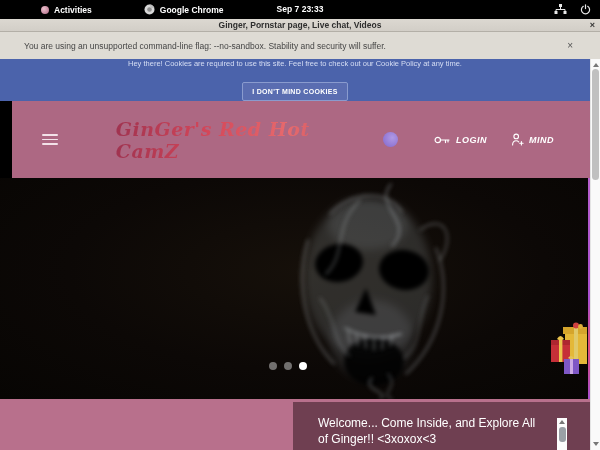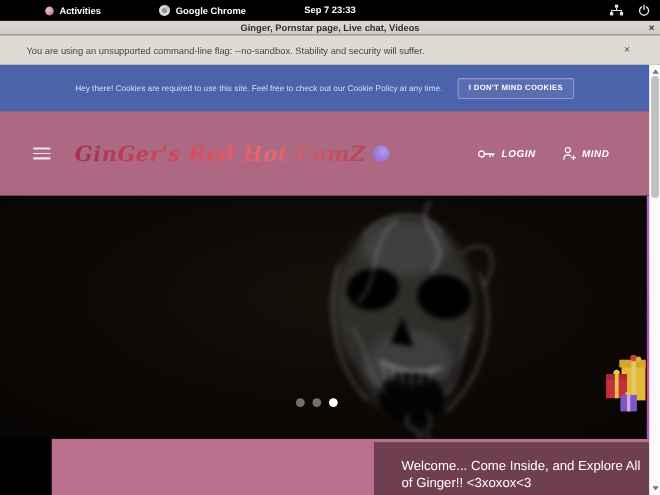--- a/index.html
+++ b/index.html
@@ -23,28 +23,28 @@
 
   
   .infobar{position:absolute;top:32px;left:0;right:0;height:27px;background:#dedbd4;
     display:flex;align-items:center;padding:0 24px;font-size:8.5px;color:#454545;}
   .infobar .bar-close{margin-left:auto;margin-right:3px;color:#555;font-size:10px;cursor:pointer;}
 
   
   .page{position:absolute;top:59px;left:0;right:0;bottom:0;}
 
   .cookiebar{position:absolute;top:0;left:0;right:10px;height:42px;background:var(--cookie-bar,#4b63ab);
-    display:flex;align-items:center;justify-content:center;gap:14px;}
+    display:flex;align-items:center;justify-content:center;gap:14px;flex-direction:column;}
   .cookie-msg{color:#d6def4;font-size:7.5px;}
   .cookie-btn{background:#5a6db1;border:1px solid #8why;border:1px solid #8a9bce;color:#fff;
     font-size:7px;font-weight:bold;font-family:"Liberation Sans",sans-serif;
     padding:5px 9px;border-radius:2px;letter-spacing:.3px;cursor:pointer;}
 
-  .site-header{position:absolute;top:42px;left:0;right:0;height:77px;background:var(--header,#ad6883);
-    display:flex;align-items:center;padding:0 0 0 30px;box-sizing:border-box;}
+  .site-header{position:absolute;top:42px;left:12px;right:0;height:77px;background:var(--header,#ad6883);
+    display:flex;align-items:center;padding:0 0 0 30px;box-sizing:border-box;gap:36px;}
   .hamburger{width:16px;height:11px;display:flex;flex-direction:column;justify-content:space-between;cursor:pointer;}
   .hamburger span{display:block;height:1.6px;background:#f3e2e9;border-radius:1px;}
   .logo{display:flex;align-items:center;margin-left:22px;cursor:pointer;}
   .logo-text{font-family:"DejaVu Serif",serif;font-style:italic;font-weight:bold;font-size:19px;letter-spacing:.5px;
     background:linear-gradient(90deg,#a03350,#d24558,#e76a6d,#b44457);
     -webkit-background-clip:text;background-clip:text;color:#c9455a;-webkit-text-fill-color:transparent;}
   .logo-moon{width:15px;height:15px;border-radius:50%;margin-left:7px;
     background:radial-gradient(circle at 62% 38%,#b0a2f6,#7a66d8);opacity:.85;}
   .header-nav{margin-left:auto;margin-right:46px;display:flex;align-items:center;gap:24px;}
   .nav-item{display:flex;align-items:center;gap:5px;color:#fff;font-size:9px;font-weight:bold;
@@ -55,21 +55,21 @@
     background:radial-gradient(ellipse at 52% 42%,#16100a 0%,#0c0806 55%,#070503 100%);}
   .hero::after{content:"";position:absolute;right:0;top:0;bottom:0;width:2px;
     background:linear-gradient(#b75fce,#a94fd0 55%,#e04c78 76%,#a94fd0);}
   .hero svg.skull{position:absolute;left:0;top:0;}
   .dots{position:absolute;left:269px;bottom:29px;display:flex;gap:7px;}
   .dot{width:8px;height:8px;border-radius:50%;background:rgba(255,255,255,.42);cursor:pointer;}
   .dot.active{background:#fff;}
   .gifts{position:absolute;right:3px;top:144px;}
 
   
-  .below{position:absolute;left:0;right:0;top:340px;height:51px;background:var(--page-pink,#b8708c);margin-left:47px;}
+  .below{position:absolute;left:0;right:0;top:340px;height:51px;background:var(--page-pink,#b8708c);}
   .welcome-box{position:absolute;left:293px;top:3px;width:297px;height:48px;box-sizing:border-box;
     background:var(--welcome-box,#6f3f51);color:#fff;font-size:12px;line-height:16px;
     padding:13px 48px 0 25px;overflow:hidden;}
   .inner-scrollbar{position:absolute;right:23px;top:16px;bottom:0;width:10px;background:#fdfdfd;}
   .inner-scrollbar .sb-up{height:8px;display:flex;align-items:center;justify-content:center;cursor:pointer;}
   .inner-scrollbar .sb-thumb{position:absolute;left:1.5px;right:1.5px;top:9px;height:15px;
     background:#9aa0a6;border-radius:3px;cursor:pointer;}
 
   
   .page-scrollbar{position:absolute;right:0;top:0;bottom:0;width:10px;background:#fafafa;border-left:1px solid #e4e4e4;box-sizing:border-box;}

